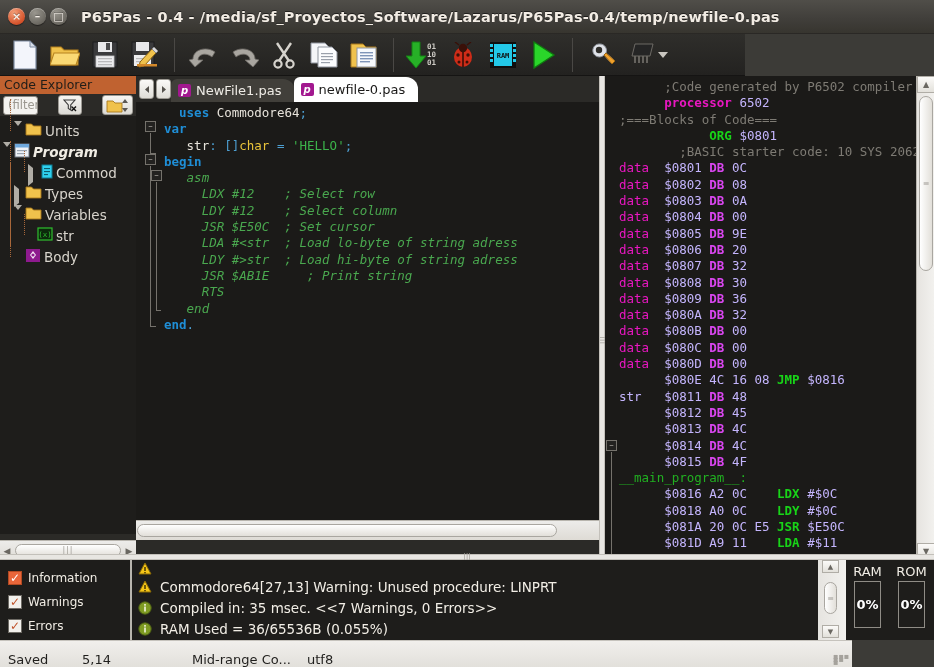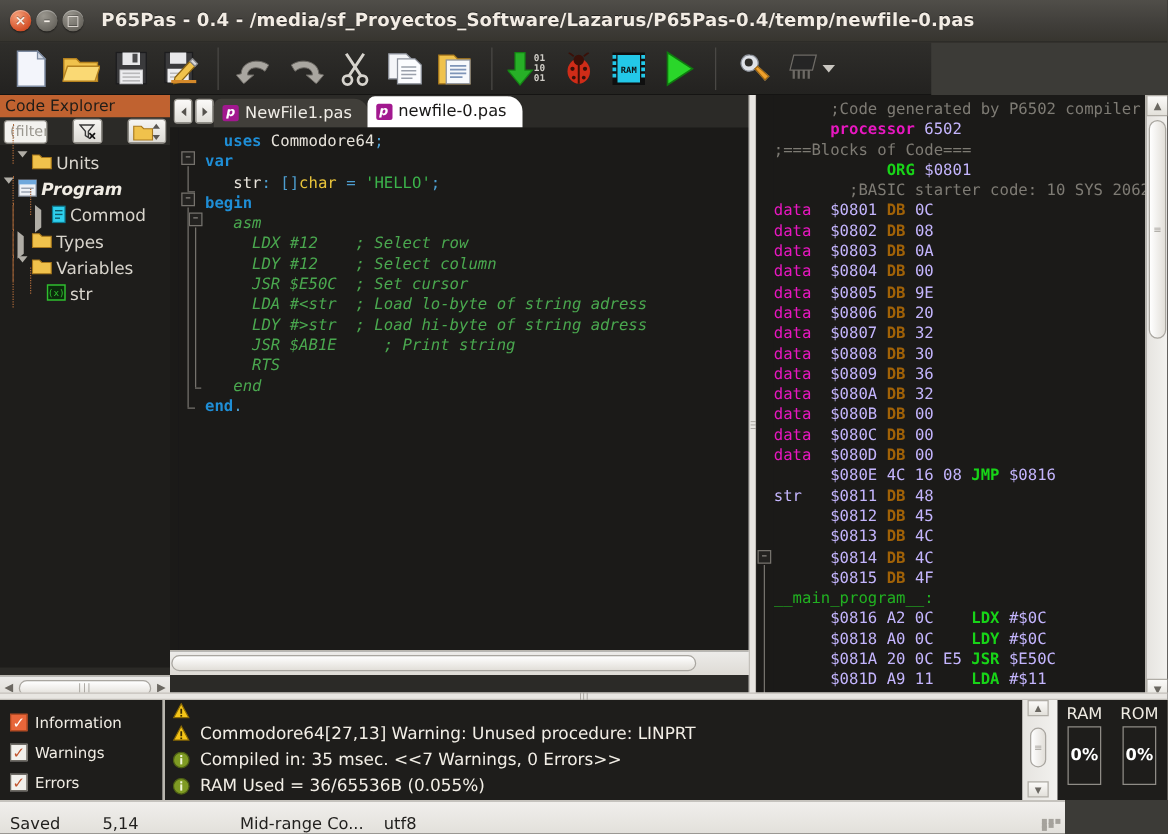--- a/index.html
+++ b/index.html
@@ -169,21 +169,21 @@
   }
   .asm-fold { width: 14px; background: #1b1a18; position: relative; }
   .asm-code {
     flex: 1; padding-top: 3px; overflow: hidden;
     font-family: "DejaVu Sans Mono", monospace; font-size: 12.5px; line-height: 16.3px;
     white-space: pre; color: #e2ded6;
   }
   .a-com  { color: #7e7b74; }
   .a-dir  { color: #e817c0; font-weight: bold; margin-top: 44px; }
   .a-lbl  { color: #e817c0; }
-  .a-db   { color: #a16207; font-weight: bold; }
+  .a-db   { color: #d946ef; font-weight: bold; }
   .a-op   { color: #18d418; font-weight: bold; }
   .a-grn  { color: #21b021; }
   .a-wh   { color: #c4b5fd; }
   .asm-vscroll {
     position: absolute; right: 0; top: 0; width: 18px; height: 484px;
     background: linear-gradient(to right,#e6e4e0,#f2f1ee);
     border-left: 1px solid #b8b5ae;
   }
   .vs-btn { width: 18px; height: 17px; display:flex;align-items:center;justify-content:center;
     background: linear-gradient(#fbfaf8,#e3e1db); border: 1px solid #b0ada6; color:#6a6761; font-size:8px; }
@@ -520,20 +520,32 @@
           <span class="dotline" style="left:24px;top:-11px;height:21px"></span>
           <span>
             <svg width="16" height="14" viewBox="0 0 16 14">
                 <rect x="1" y="1" width="14" height="12" fill="#0c2a0c" stroke="#2fbe2f" stroke-width="1.2"></rect>
                 <text x="8" y="10" text-anchor="middle" fill="#2fbe2f" font-family="monospace" font-size="7.5">(x)</text>
               </svg>
           </span>
           <span class="tlabel">str</span>
         </div>
 
+        <div class="trow" style="padding-left:14px">
+          <span class="dotline" style="left:10px;top:-21px;height:32px"></span>
+          <span style="width:9px;display:inline-block"></span>
+          <span style="margin-left:2px">
+            <svg width="16" height="15" viewBox="0 0 16 15">
+                <rect x="1" y="1" width="14" height="13" fill="#8e1a8e"></rect>
+                <path d="M8 3 L11 7 L8 11 L5 7 z" fill="#f6e9f6"></path>
+                <circle cx="8" cy="7" r="1.6" fill="#8e1a8e"></circle>
+              </svg>
+          </span>
+          <span class="tlabel">Body</span>
+        </div>
       </div>
       <div class="exp-hscroll">
         <div class="hs-arrow">◀</div>
         <div class="hs-thumb">|||</div>
         <div class="hs-arrow">▶</div>
       </div>
     </div>
 
     <div class="editor-pane">
       <div class="tabrow">

